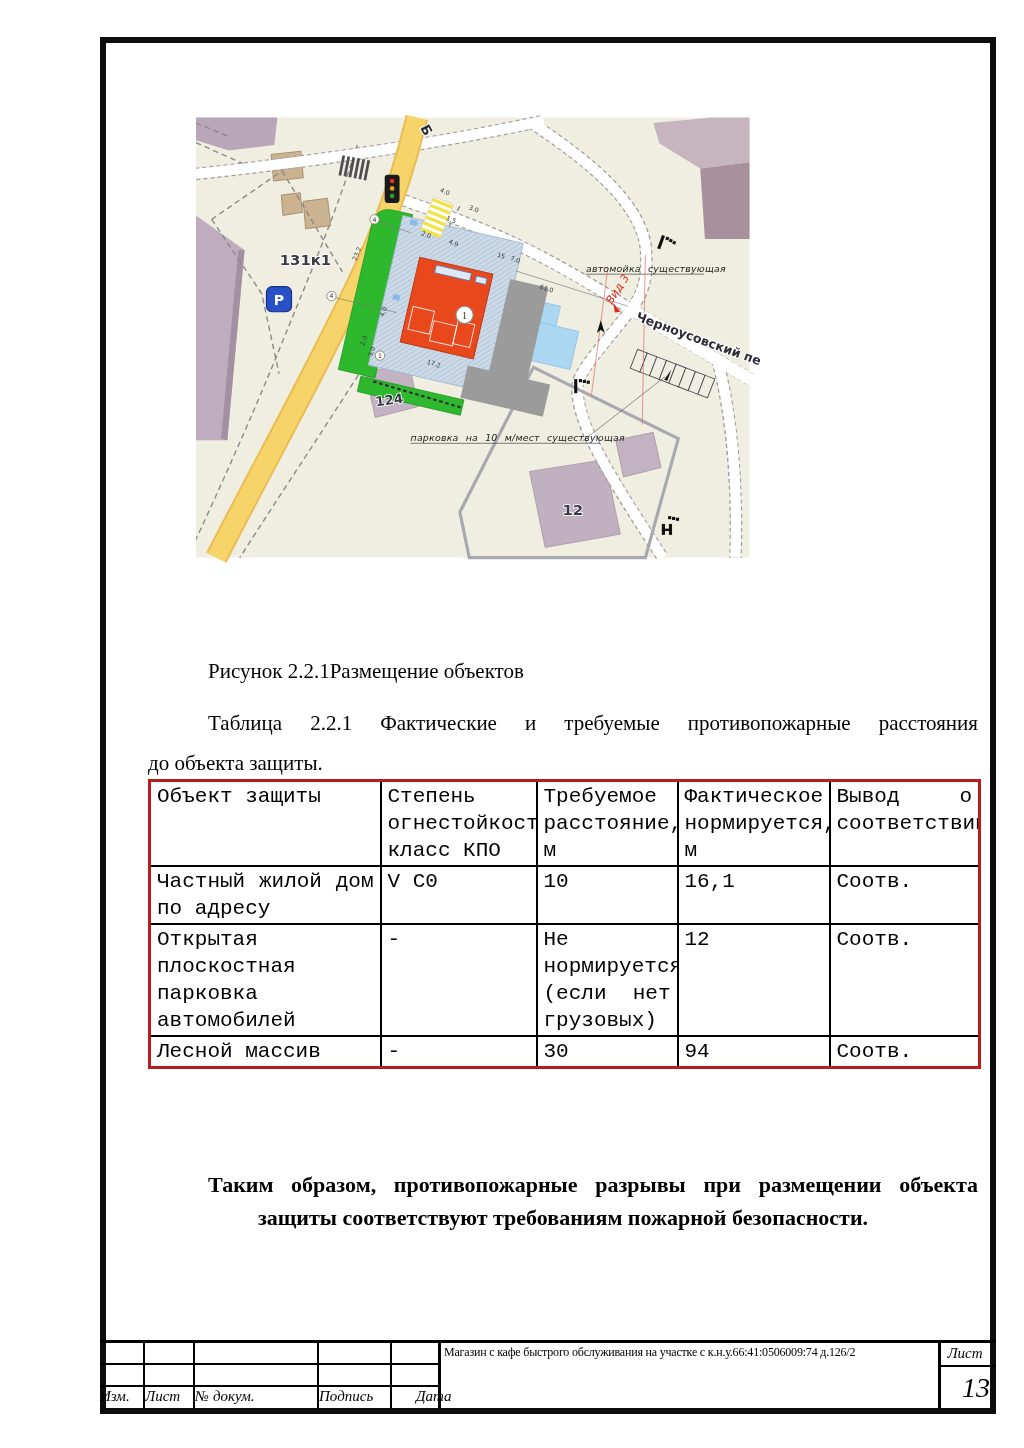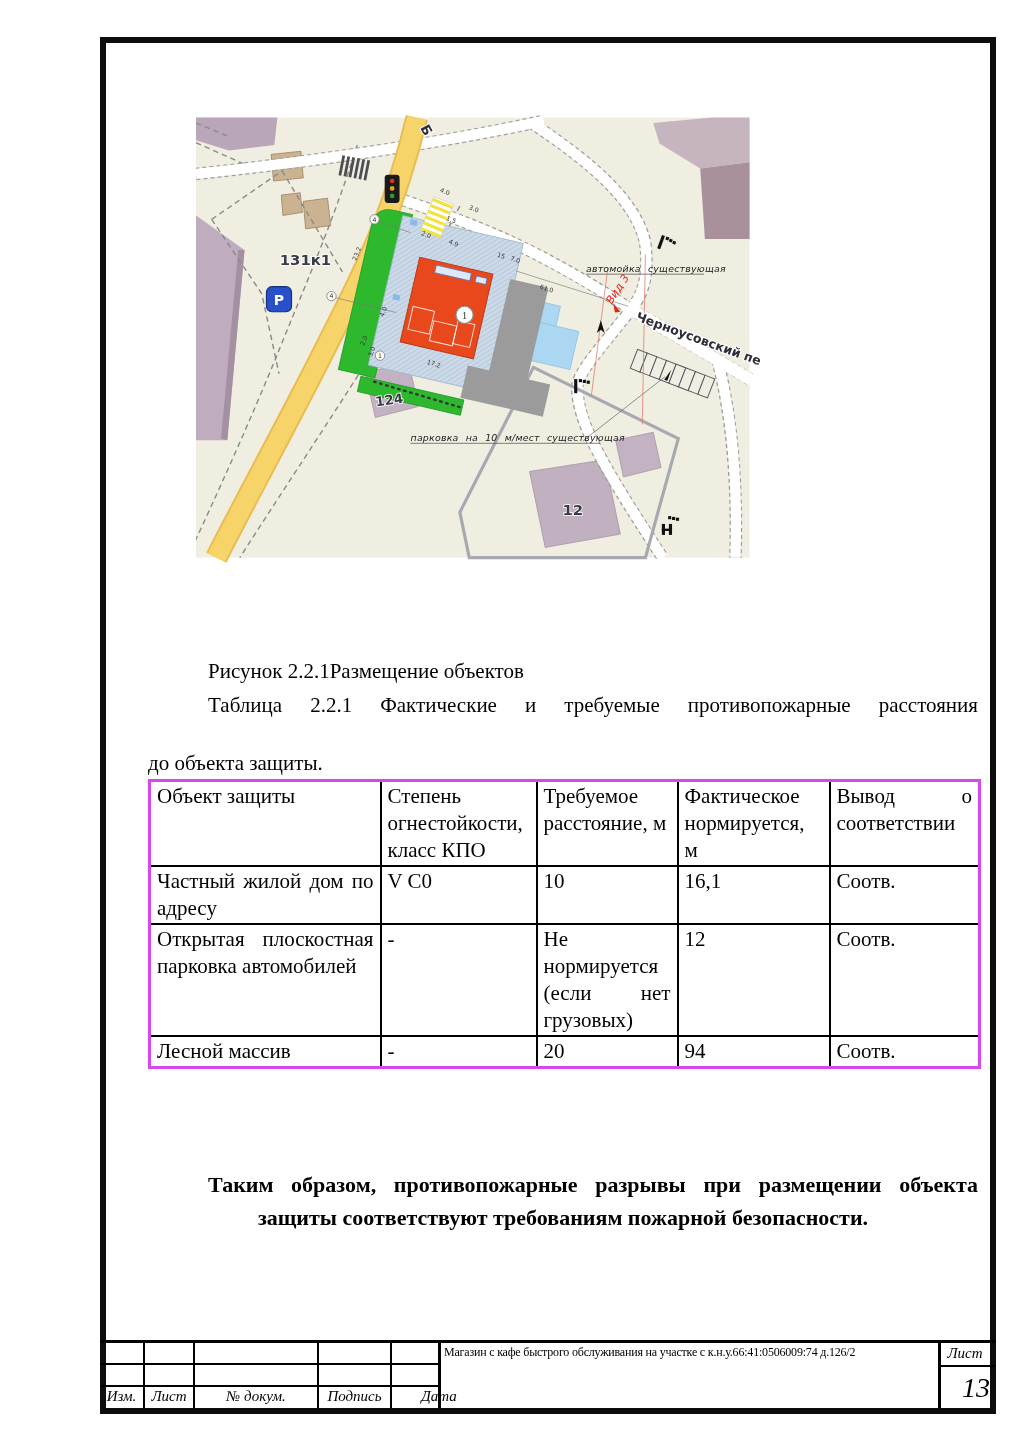--- a/index.html
+++ b/index.html
@@ -17,25 +17,25 @@
   .just{text-align:justify;text-align-last:justify;}
   .indent{padding-left:60px;box-sizing:border-box;}
   .doc-table{
     position:absolute;left:148px;top:779px;width:830px;
     border-collapse:collapse;table-layout:fixed;font-size:21px;
   }
   .doc-table td{
     border:2px solid #000;vertical-align:top;padding:1px 6px;
     line-height:27px;text-align:justify;overflow:hidden;
   }
-  .doc-table{border:3px solid #d946ef;}
+  .doc-table{border:3px solid #b91c1c;font-family:Liberation Mono, monospace;}
   .concl{font-weight:bold;font-size:22px;text-align:center;}
   
   .sline{position:absolute;background:#000;}
-  .slabel{position:absolute;font-style:italic;font-size:15px;text-align:center;}
+  .slabel{position:absolute;font-style:italic;font-size:15px;}
   .project{
     position:absolute;left:444px;top:1345px;width:492px;font-size:12px;
     white-space:nowrap;letter-spacing:-0.2px;
   }
   .sheetlbl{position:absolute;left:940px;top:1345px;width:50px;text-align:center;font-style:italic;font-size:15px;}
   .sheetnum{position:absolute;left:940px;top:1372px;width:50px;text-align:right;font-style:italic;font-size:28px;}
   
   text{font-family:"DejaVu Sans", sans-serif;}
   .bldg-lbl{font-size:19px;font-weight:bold;fill:#3a3a46;paint-order:stroke;stroke:#ffffff;stroke-width:2px;}
   .hand-lbl{font-size:12px;font-style:italic;fill:#1c1c1c;letter-spacing:.3px;word-spacing:5px;}
@@ -252,21 +252,21 @@
   <text x="694" y="290" class="hand-lbl">автомойка существующая</text>
   <text x="470" y="506" class="hand-lbl">парковка на 10 м/мест существующая</text>
   <text transform="translate(727,332) rotate(-57)" class="red-lbl">Вид 3</text>
   <text transform="translate(757,352) rotate(20)" class="street-lbl">Черноусовский пе</text>
   <text transform="translate(482,106) rotate(62)" class="street-lbl" style="font-size:17px">Б</text>
 </svg>
 </div>
 
 <div class="caption">Рисунок 2.2.1Размещение объектов</div>
 
-<div class="para just indent" style="top:693px">Таблица 2.2.1 Фактические и требуемые противопожарные расстояния</div>
+<div class="para just indent" style="top:711px">Таблица 2.2.1 Фактические и требуемые противопожарные расстояния</div>
 <div class="para" style="top:751px">до объекта защиты.</div>
 
 <table class="doc-table">
   <colgroup>
     <col style="width:231px">
       <col style="width:156px">
       <col style="width:141px">
       <col style="width:152px">
       <col style="width:150px">
   </colgroup>
@@ -288,21 +288,21 @@
     <tr style="height:110px">
       <td>Открытая плоскостная парковка автомобилей</td>
       <td>-</td>
       <td>Не нормируется (если нет грузовых)</td>
       <td>12</td>
       <td>Соотв.</td>
     </tr>
     <tr style="height:27px">
       <td>Лесной массив</td>
       <td>-</td>
-      <td>20</td>
+      <td>30</td>
       <td>94</td>
       <td>Соотв.</td>
     </tr>
   </tbody>
 </table>
 
 <div class="para concl just indent" style="top:1172px">Таким образом, противопожарные разрывы при размещении объекта</div>
 <div class="para concl" style="top:1205px">защиты соответствуют требованиям пожарной безопасности.</div>
 
 <div>

